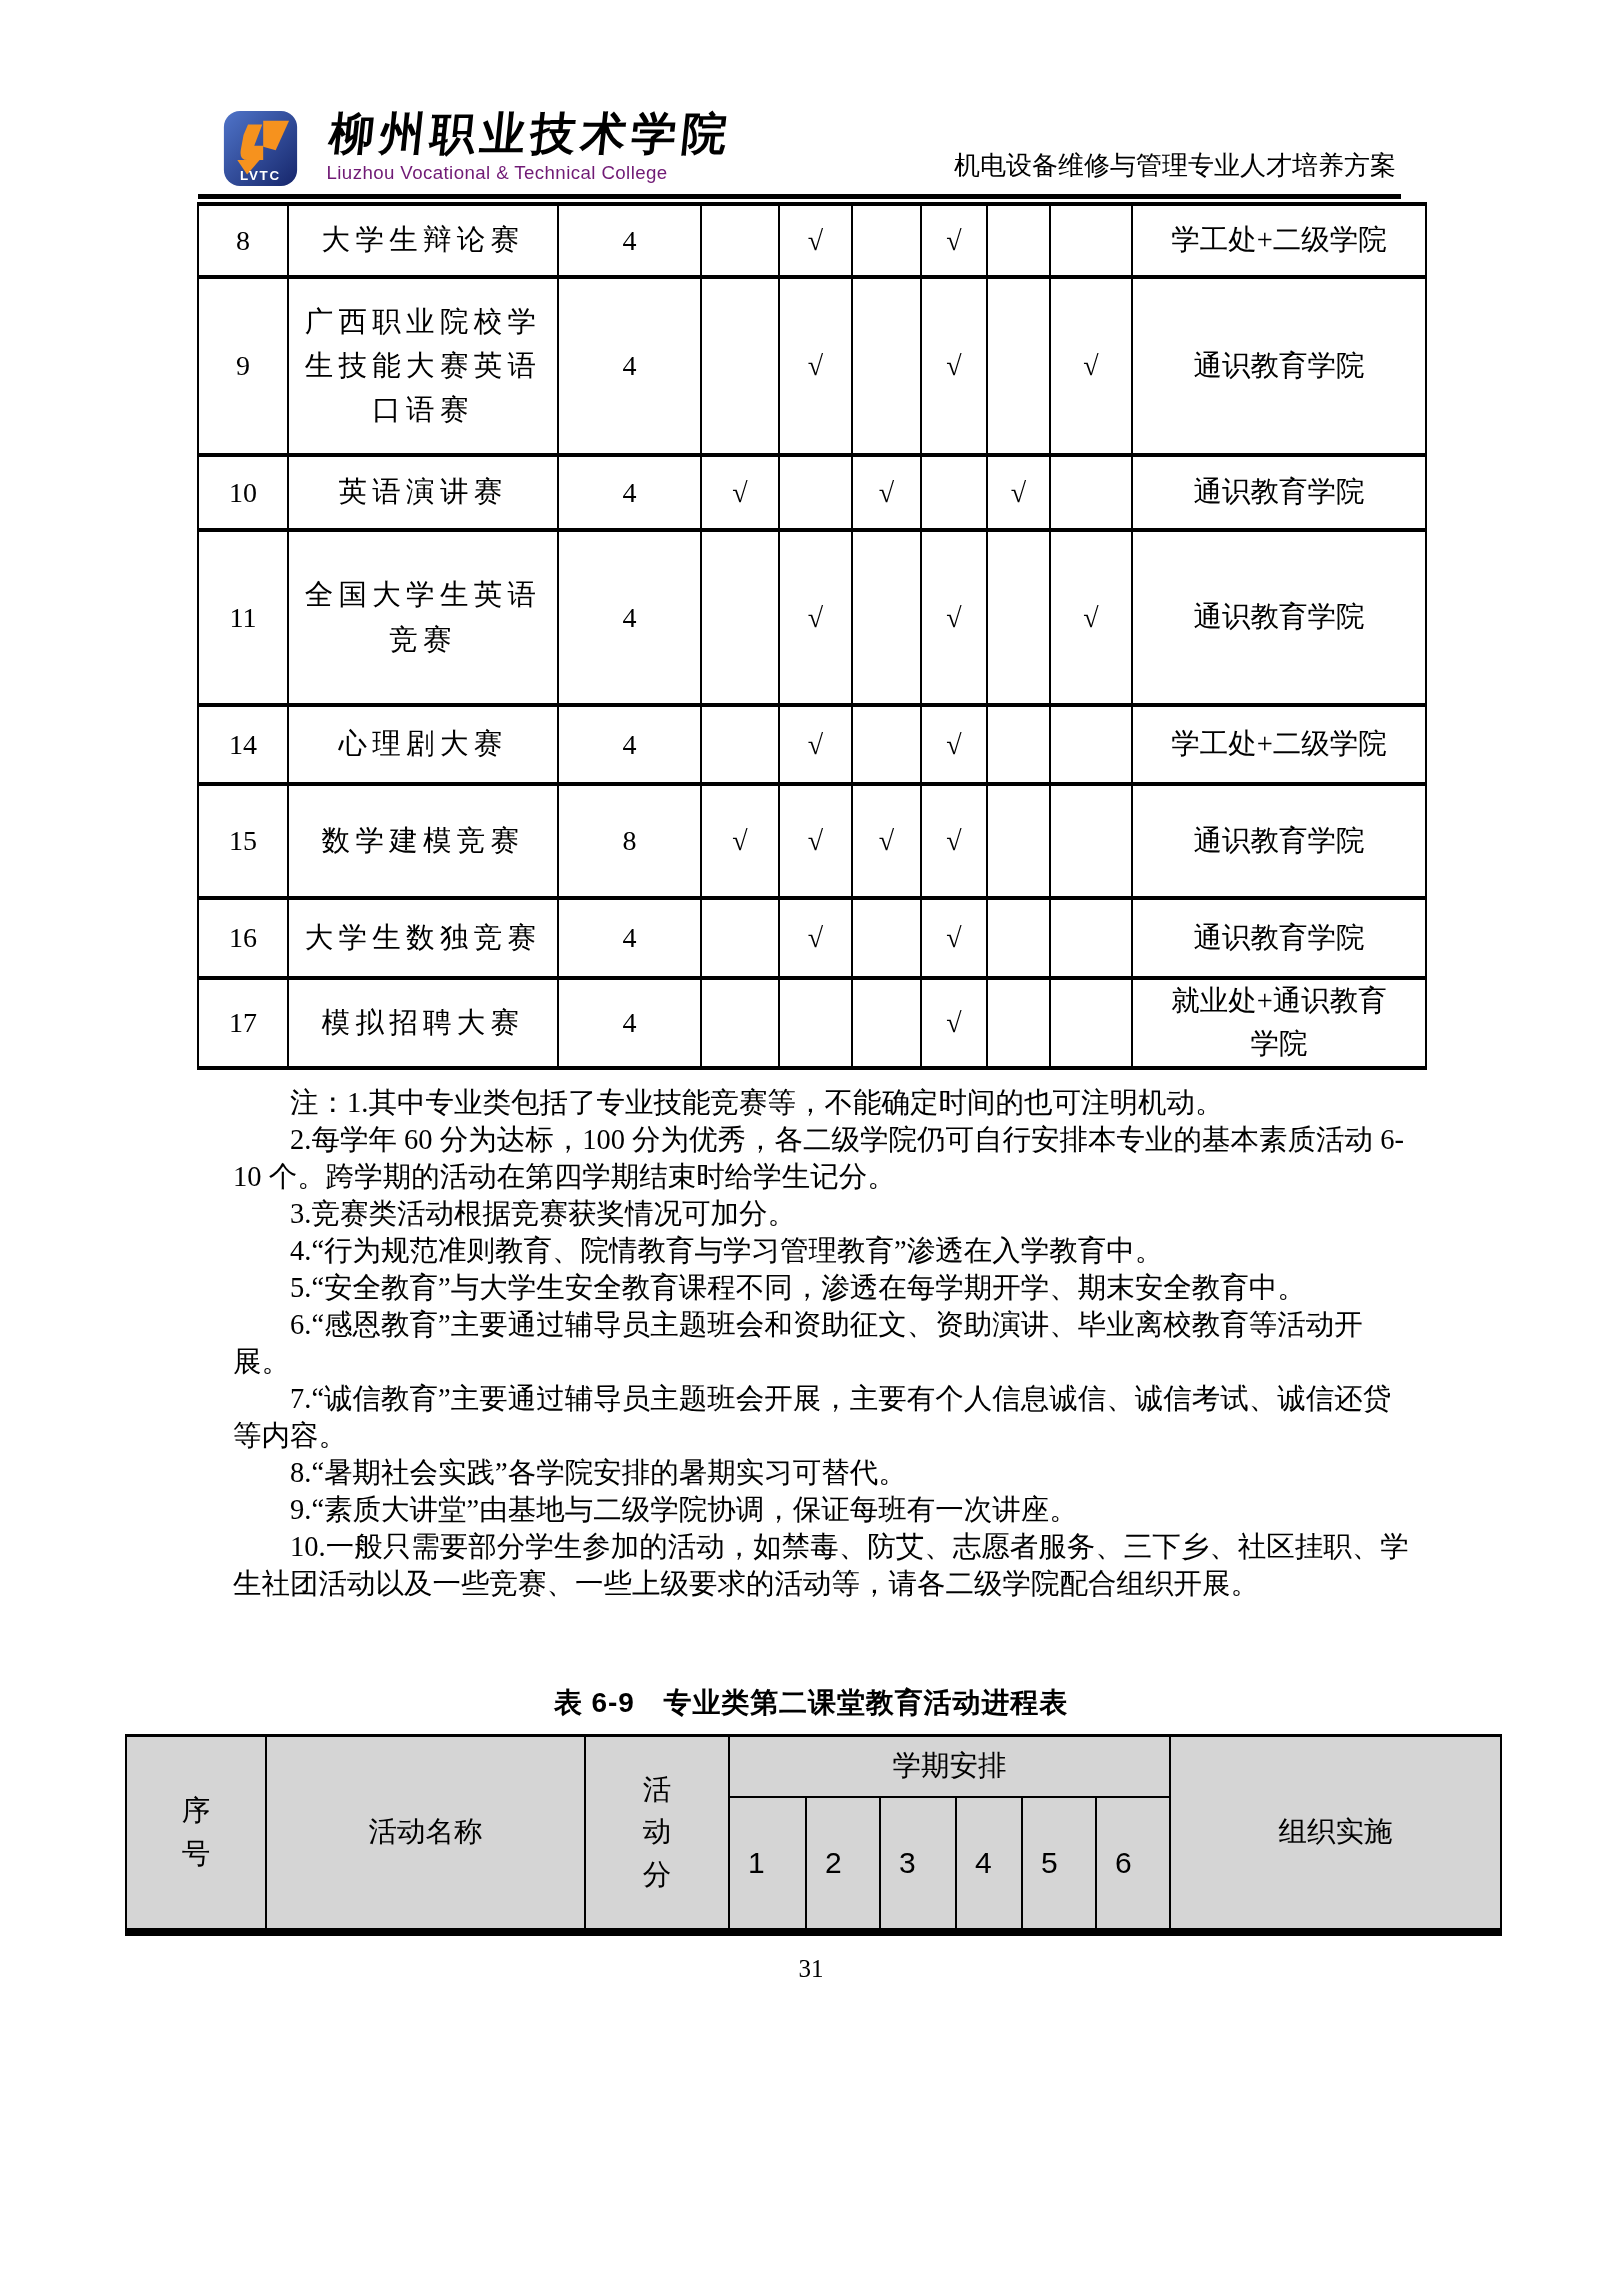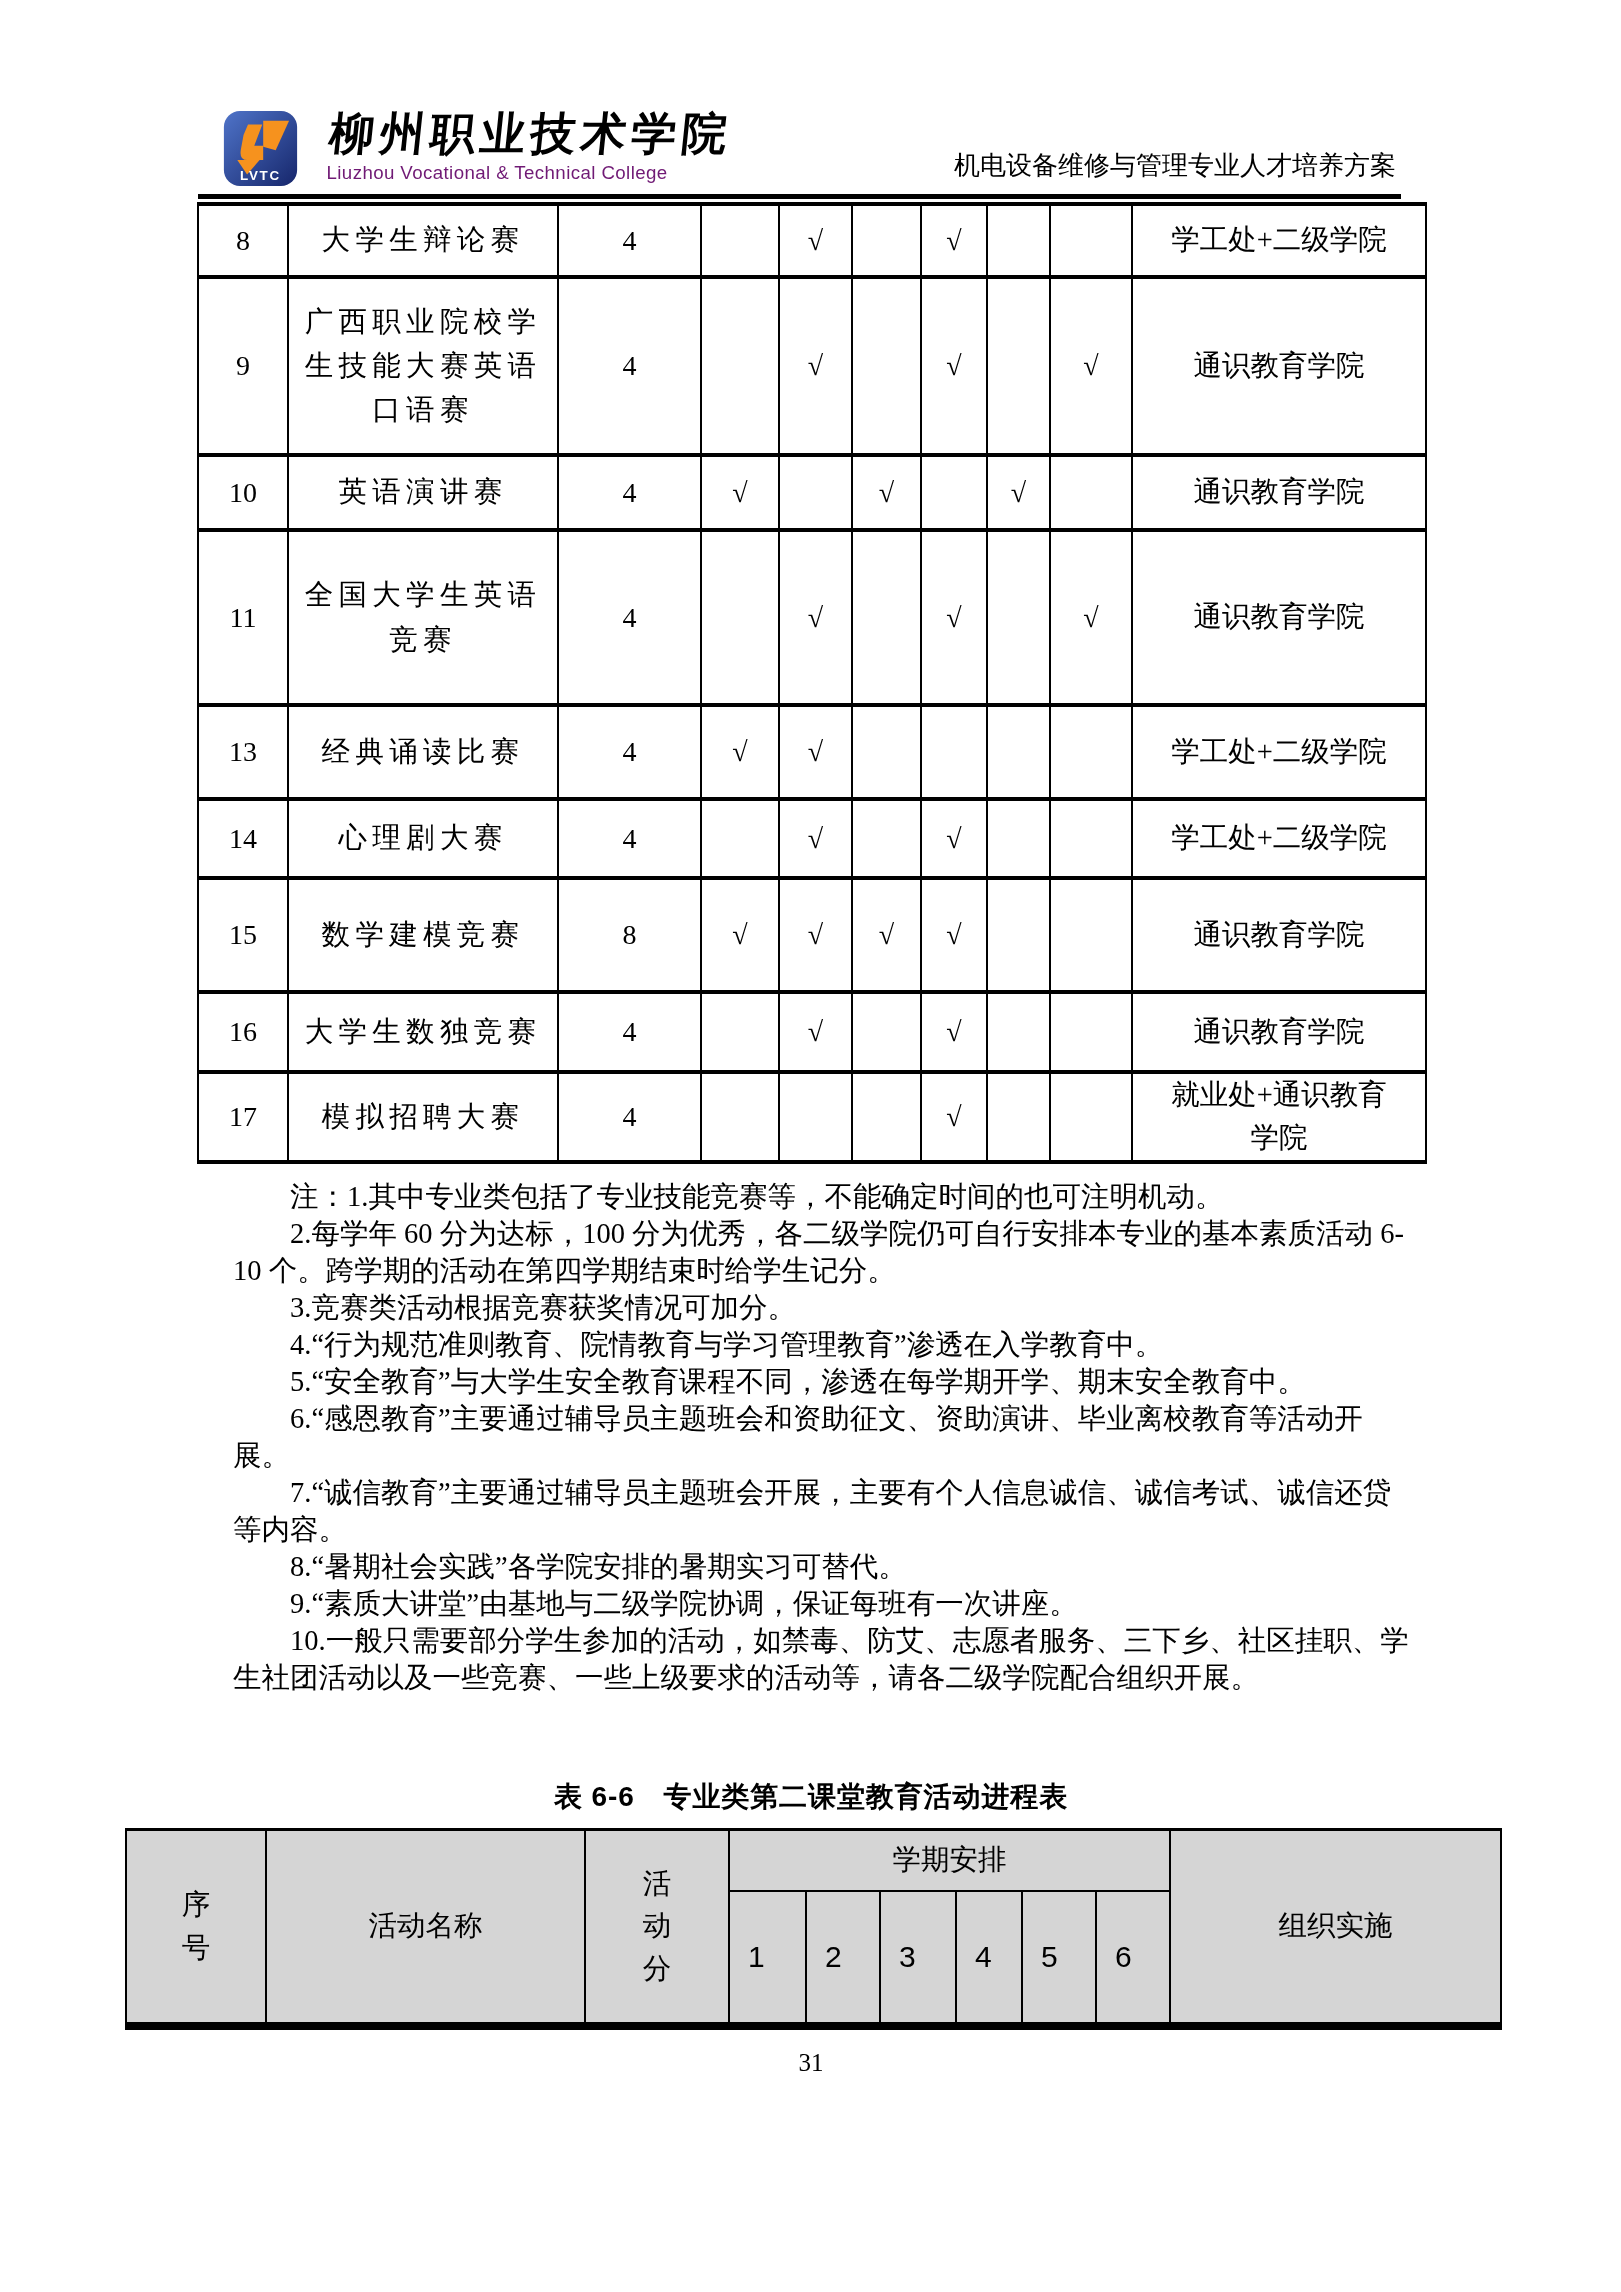--- a/index.html
+++ b/index.html
@@ -152,32 +152,20 @@
       <td class="c-name">全国大学生英语竞赛</td>
       <td class="c-pts">4</td>
       <td class="c-sem"></td>
       <td class="c-sem">√</td>
       <td class="c-sem"></td>
       <td class="c-sem">√</td>
       <td class="c-sem"></td>
       <td class="c-sem">√</td>
       <td class="c-org">通识教育学院</td>
     </tr>
-    <tr style="height:94px">
-      <td class="c-num">13</td>
-      <td class="c-name">经典诵读比赛</td>
-      <td class="c-pts">4</td>
-      <td class="c-sem">√</td>
-      <td class="c-sem">√</td>
-      <td class="c-sem"></td>
-      <td class="c-sem"></td>
-      <td class="c-sem"></td>
-      <td class="c-sem"></td>
-      <td class="c-org">学工处+二级学院</td>
-    </tr>
     <tr style="height:79px">
       <td class="c-num">14</td>
       <td class="c-name">心理剧大赛</td>
       <td class="c-pts">4</td>
       <td class="c-sem"></td>
       <td class="c-sem">√</td>
       <td class="c-sem"></td>
       <td class="c-sem">√</td>
       <td class="c-sem"></td>
       <td class="c-sem"></td>
@@ -228,21 +216,21 @@
     <p>3.竞赛类活动根据竞赛获奖情况可加分。</p>
     <p>4.“行为规范准则教育、院情教育与学习管理教育”渗透在入学教育中。</p>
     <p>5.“安全教育”与大学生安全教育课程不同，渗透在每学期开学、期末安全教育中。</p>
     <p>6.“感恩教育”主要通过辅导员主题班会和资助征文、资助演讲、毕业离校教育等活动开展。</p>
     <p>7.“诚信教育”主要通过辅导员主题班会开展，主要有个人信息诚信、诚信考试、诚信还贷等内容。</p>
     <p>8.“暑期社会实践”各学院安排的暑期实习可替代。</p>
     <p>9.“素质大讲堂”由基地与二级学院协调，保证每班有一次讲座。</p>
     <p>10.一般只需要部分学生参加的活动，如禁毒、防艾、志愿者服务、三下乡、社区挂职、学生社团活动以及一些竞赛、一些上级要求的活动等，请各二级学院配合组织开展。</p>
   </div>
 
-  <div class="t2-title">表 6-6　专业类第二课堂教育活动进程表</div>
+  <div class="t2-title">表 6-9　专业类第二课堂教育活动进程表</div>
 
   <table class="t2">
     <colgroup>
       <col style="width:140px">
         <col style="width:319px">
         <col style="width:144px">
       <col style="width:77px">
         <col style="width:74px">
         <col style="width:76px">
       <col style="width:66px">

